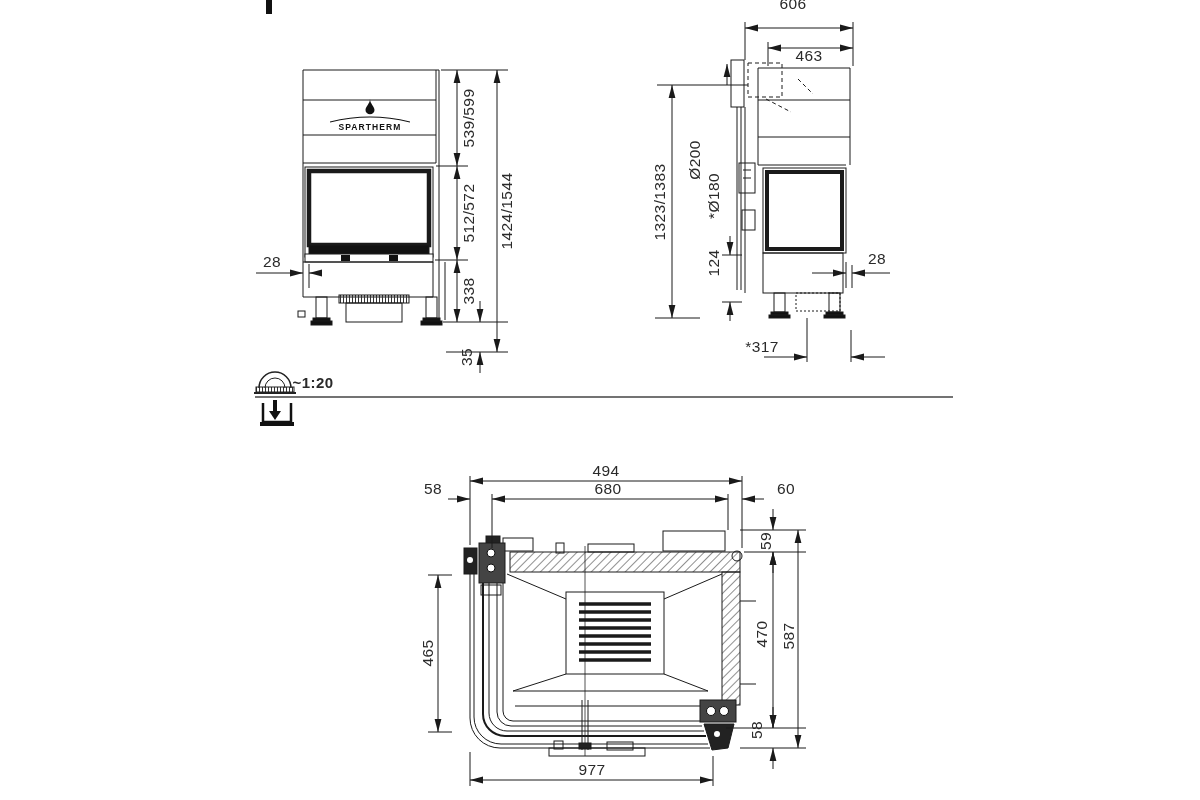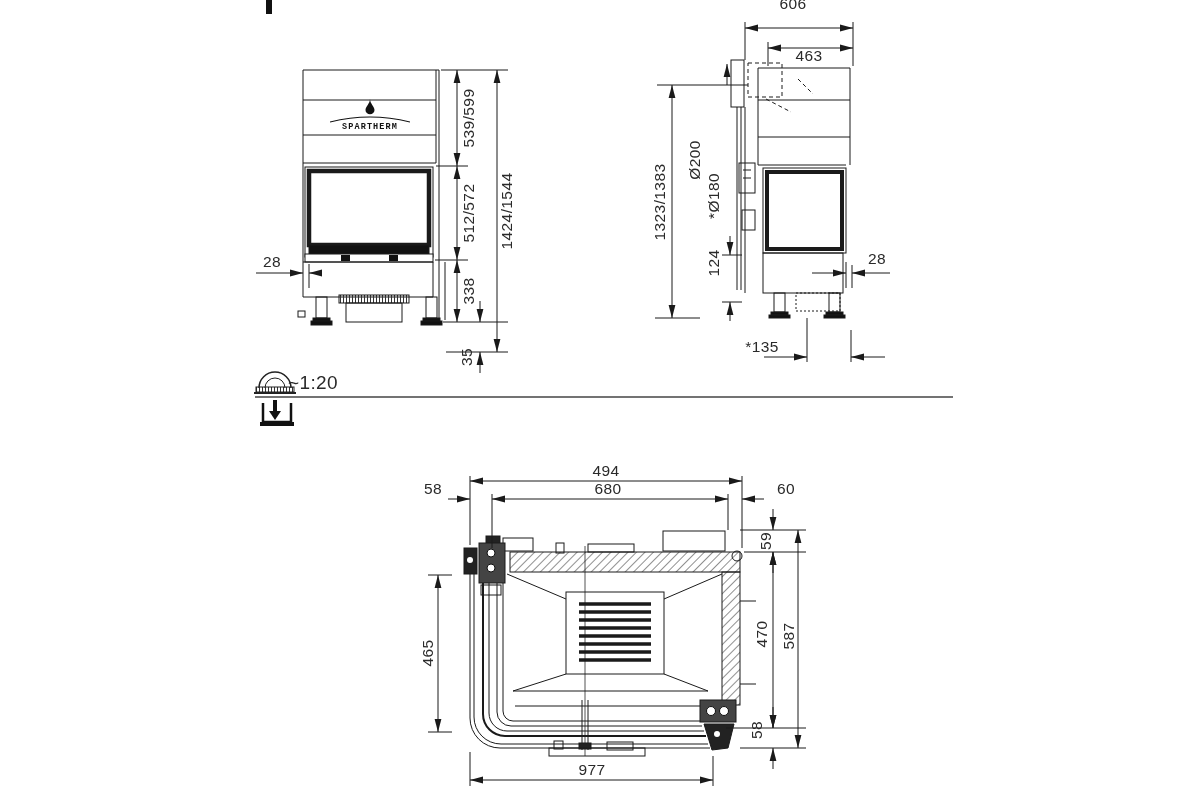--- a/index.html
+++ b/index.html
@@ -2,24 +2,24 @@
 <html><head>
 <meta charset="utf-8">
 <style>
   html,body{margin:0;padding:0;background:#fff;}
   .canvas{position:relative;width:1200px;height:800px;background:#ffffff;overflow:hidden;
           font-family:"Liberation Sans",sans-serif;color:#222;}
   .lines{position:absolute;left:0;top:0;}
   .dim{position:absolute;font-size:15.5px;letter-spacing:.4px;color:#2a2a2a;white-space:nowrap;
        transform:translate(-50%,-50%);line-height:1;}
   .dim.rot{transform:translate(-50%,-50%) rotate(-90deg);}
-  .dim.small{font-size:19px;}
+  .dim.small{font-size:15px;font-weight:bold;}
   .logo{position:absolute;left:327px;top:99px;width:86px;text-align:center;}
   .logo svg{display:block;margin:0 auto;}
-  .brand{font-family:Liberation Mono, monospace;font-weight:bold;font-size:8.5px;
+  .brand{font-family:Liberation Sans, sans-serif;font-weight:bold;font-size:8.5px;
          letter-spacing:1.1px;color:#111;margin-top:-1px;}
 </style>
 </head>
 <body>
 
 <div class="canvas">
 
   <svg class="lines" width="1200" height="800" viewBox="0 0 1200 800">
     <defs>
       <marker id="ar" markerWidth="14" markerHeight="8" refX="13" refY="4" orient="auto-start-reverse">
@@ -273,21 +273,21 @@
   <div class="dim rot" style="left:467px;top:357px">35</div>
   <div class="dim rot" style="left:507px;top:211px">1424/1544</div>
 
   <div class="dim" style="left:793px;top:4px">606</div>
   <div class="dim" style="left:809px;top:56px">463</div>
   <div class="dim rot" style="left:695px;top:160px">Ø200</div>
   <div class="dim rot" style="left:714px;top:196px">*Ø180</div>
   <div class="dim rot" style="left:660px;top:202px">1323/1383</div>
   <div class="dim rot" style="left:714px;top:263px">124</div>
   <div class="dim" style="left:877px;top:259px">28</div>
-  <div class="dim" style="left:762px;top:347px">*135</div>
+  <div class="dim" style="left:762px;top:347px">*317</div>
 
   <div class="dim" style="left:606px;top:471px">494</div>
   <div class="dim" style="left:608px;top:489px">680</div>
   <div class="dim" style="left:433px;top:489px">58</div>
   <div class="dim" style="left:786px;top:489px">60</div>
   <div class="dim rot" style="left:766px;top:541px">59</div>
   <div class="dim rot" style="left:762px;top:634px">470</div>
   <div class="dim rot" style="left:789px;top:636px">587</div>
   <div class="dim rot" style="left:757px;top:730px">58</div>
   <div class="dim rot" style="left:428px;top:653px">465</div>

